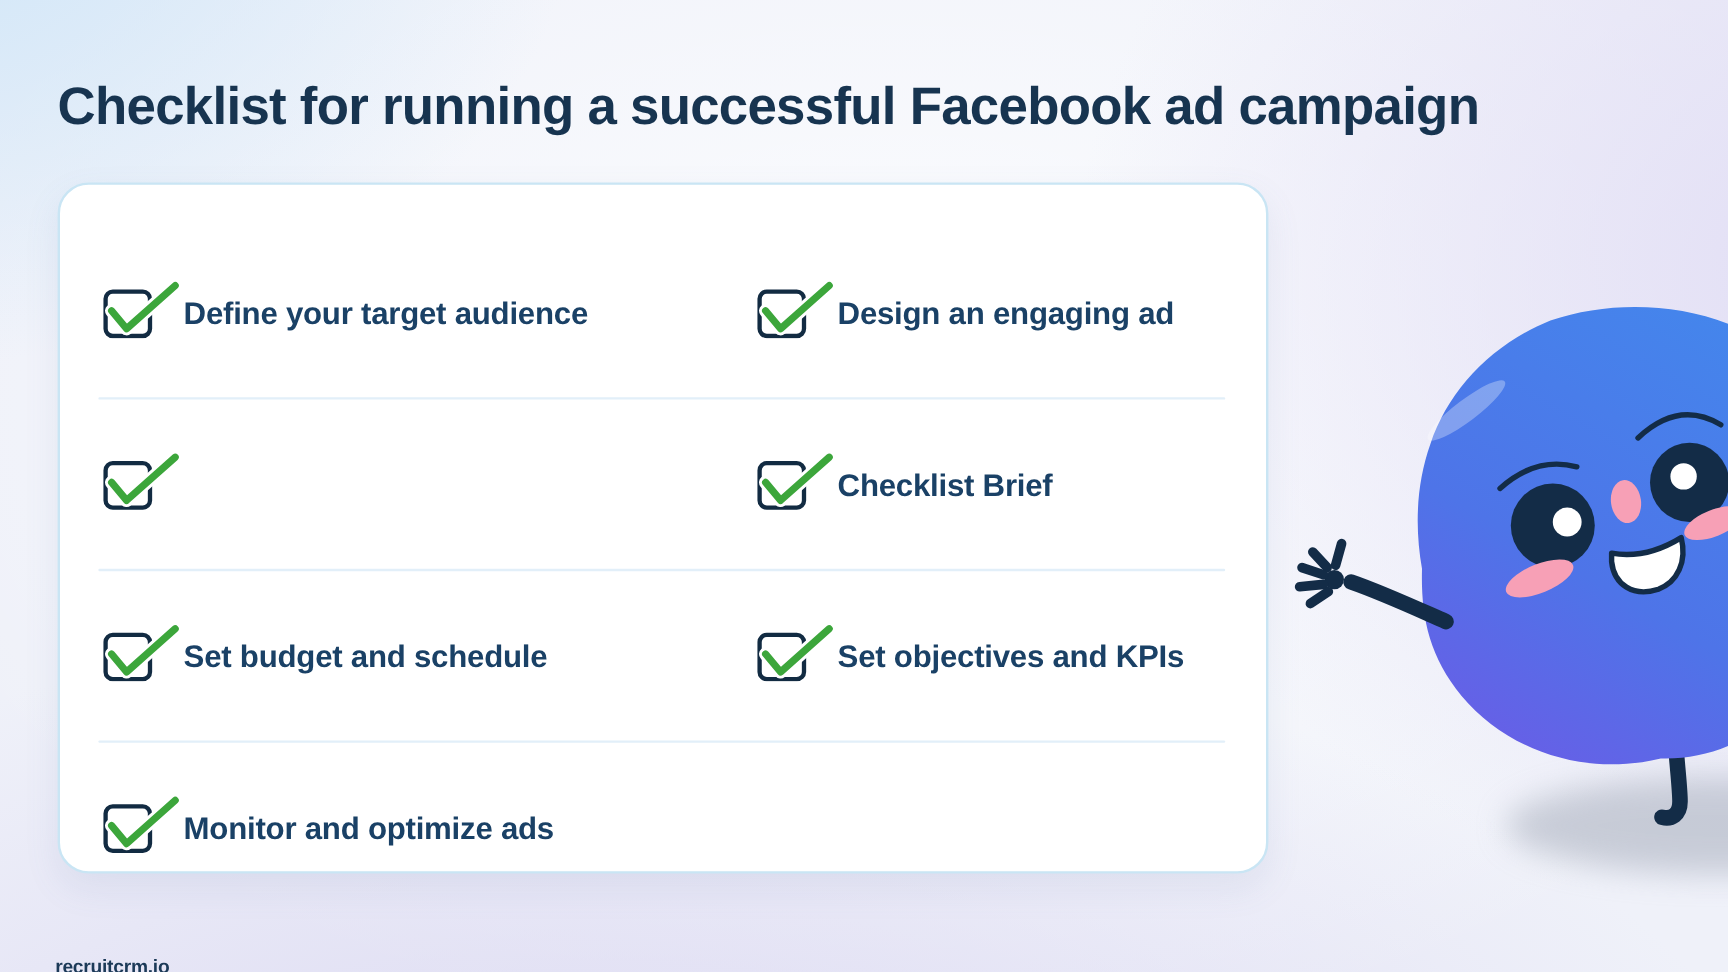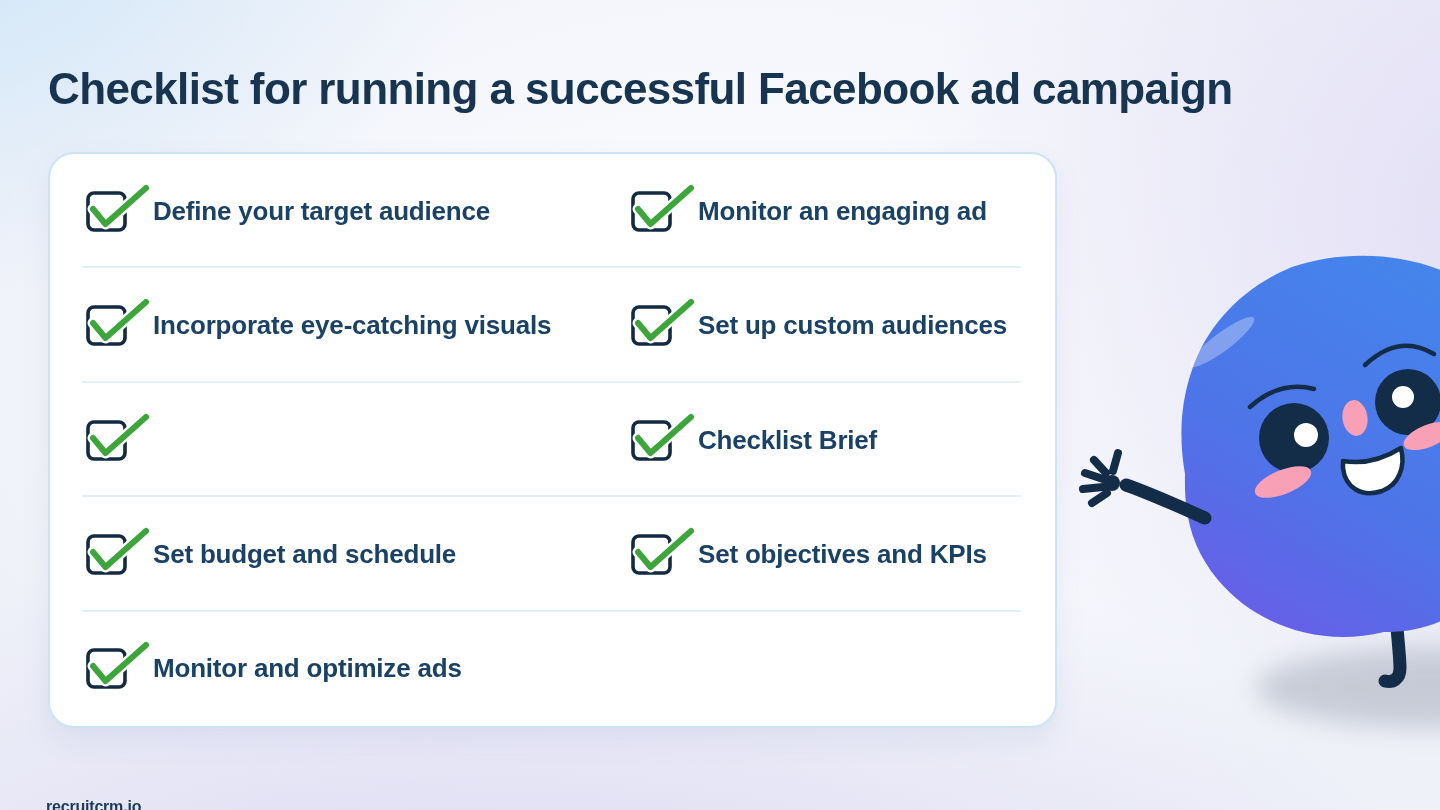--- a/index.html
+++ b/index.html
@@ -17,21 +17,21 @@
     position:absolute;left:48px;top:36px;
     font-size:44px;font-weight:700;letter-spacing:-0.6px;line-height:48px;
     color:#173450;white-space:nowrap;
   }
   .card{
     position:absolute;left:48px;top:152px;width:1009px;height:576px;
     background:#FFFFFF;border:2px solid #C9E5F4;border-radius:26px;
     box-shadow:0 12px 28px rgba(100,120,170,0.10);
     box-sizing:border-box;
   }
-  .rows{display:flex;flex-direction:column;height:100%;}
+  .rows{display:flex;flex-direction:column;height:100%;margin-top:36px;}
   .row{flex:1;display:grid;grid-template-columns:545px 1fr;align-items:center;
        padding-left:35px;position:relative;}
   .row .divider{
     position:absolute;left:32px;right:34px;bottom:0;height:2px;
     background:#E2EFF9;border-radius:1px;
   }
   .row:last-child .divider{display:none;}
   .cell{display:flex;align-items:center;gap:2px;min-width:0;}
   .cbx{width:66px;height:54px;flex:0 0 66px;margin-top:-13px;}
   .item-label{
@@ -59,44 +59,25 @@
         <path d="M 8 31 L 20.5 46 L 61 10" fill="none" stroke="#3CA63B" stroke-width="6" stroke-linecap="round" stroke-linejoin="round"></path>
       </svg>
       <span class="item-label">Define your target audience</span>
     </div>
     <div class="cell">
       <svg class="cbx" viewBox="0 0 66 54" aria-hidden="true">
         <rect x="3" y="15" width="37" height="37" rx="6" fill="none" stroke="#122B42" stroke-width="3.6"></rect>
         <path d="M 8 31 L 20.5 46 L 61 10" fill="none" stroke="#FFFFFF" stroke-width="11" stroke-linecap="round" stroke-linejoin="round"></path>
         <path d="M 8 31 L 20.5 46 L 61 10" fill="none" stroke="#3CA63B" stroke-width="6" stroke-linecap="round" stroke-linejoin="round"></path>
       </svg>
-      <span class="item-label">Monitor an engaging ad</span>
+      <span class="item-label">Design an engaging ad</span>
     </div>
     <div class="divider"></div>
   </div>
 
-  <div class="row">
-    <div class="cell">
-      <svg class="cbx" viewBox="0 0 66 54" aria-hidden="true">
-        <rect x="3" y="15" width="37" height="37" rx="6" fill="none" stroke="#122B42" stroke-width="3.6"></rect>
-        <path d="M 8 31 L 20.5 46 L 61 10" fill="none" stroke="#FFFFFF" stroke-width="11" stroke-linecap="round" stroke-linejoin="round"></path>
-        <path d="M 8 31 L 20.5 46 L 61 10" fill="none" stroke="#3CA63B" stroke-width="6" stroke-linecap="round" stroke-linejoin="round"></path>
-      </svg>
-      <span class="item-label">Incorporate eye-catching visuals</span>
-    </div>
-    <div class="cell">
-      <svg class="cbx" viewBox="0 0 66 54" aria-hidden="true">
-        <rect x="3" y="15" width="37" height="37" rx="6" fill="none" stroke="#122B42" stroke-width="3.6"></rect>
-        <path d="M 8 31 L 20.5 46 L 61 10" fill="none" stroke="#FFFFFF" stroke-width="11" stroke-linecap="round" stroke-linejoin="round"></path>
-        <path d="M 8 31 L 20.5 46 L 61 10" fill="none" stroke="#3CA63B" stroke-width="6" stroke-linecap="round" stroke-linejoin="round"></path>
-      </svg>
-      <span class="item-label">Set up custom audiences</span>
-    </div>
-    <div class="divider"></div>
-  </div>
 
   <div class="row">
     <div class="cell">
       <svg class="cbx" viewBox="0 0 66 54" aria-hidden="true">
         <rect x="3" y="15" width="37" height="37" rx="6" fill="none" stroke="#122B42" stroke-width="3.6"></rect>
         <path d="M 8 31 L 20.5 46 L 61 10" fill="none" stroke="#FFFFFF" stroke-width="11" stroke-linecap="round" stroke-linejoin="round"></path>
         <path d="M 8 31 L 20.5 46 L 61 10" fill="none" stroke="#3CA63B" stroke-width="6" stroke-linecap="round" stroke-linejoin="round"></path>
       </svg>
     </div>
     <div class="cell">

